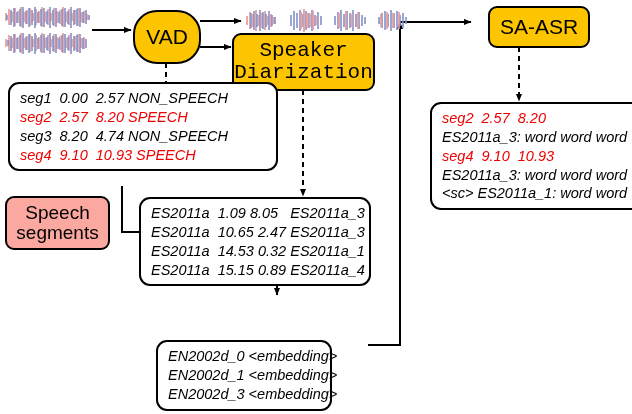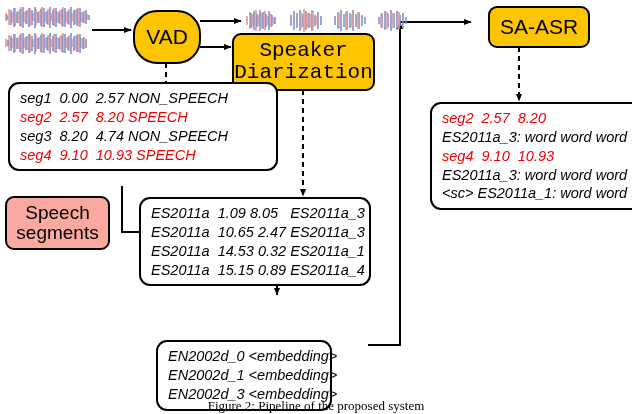--- a/index.html
+++ b/index.html
@@ -325,15 +325,14 @@
     </div>
 
   <div class="listbox" id="asrOut" style="left:430px;top:102px;width:255px;">
       <div class="row red">seg2  2.57  8.20</div>
       <div class="row">ES2011a_3: word word word</div>
       <div class="row red">seg4  9.10  10.93</div>
       <div class="row">ES2011a_3: word word word</div>
       <div class="row">&lt;sc&gt; ES2011a_1: word word</div>
     </div>
 
-  <div class="caption" style="top:398px;">Figure 2: Pipeline of the proposed system</div>
 
 </div>
 
 </body></html>

